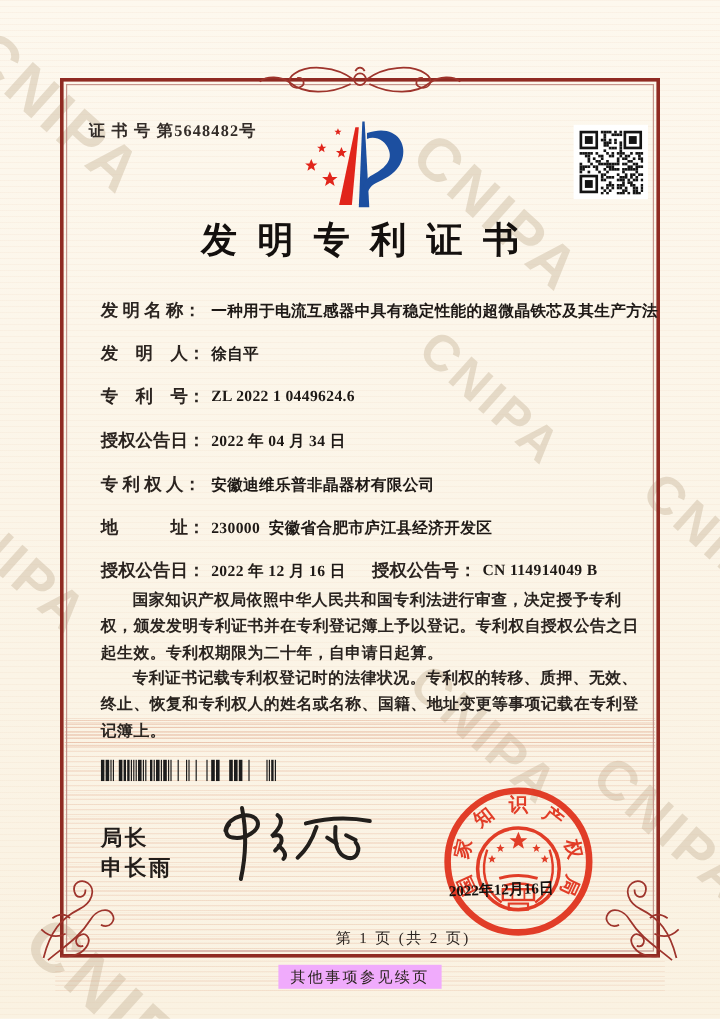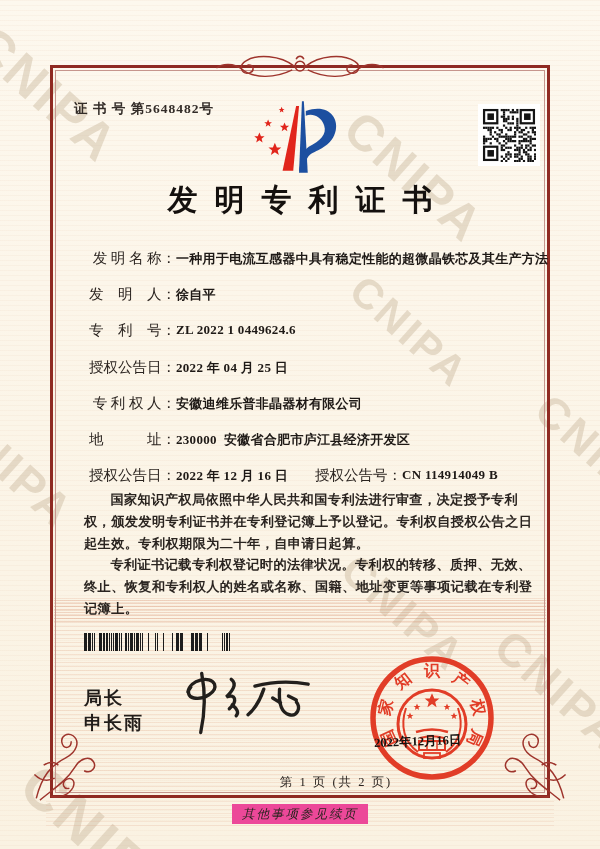--- a/index.html
+++ b/index.html
@@ -50,41 +50,41 @@
   .content{position:absolute;inset:0;z-index:4;}
   .cert-no{position:absolute;left:74px;top:100px;font-size:13.5px;font-weight:600;letter-spacing:1px;color:#332c28;}
   .qr{position:absolute;left:478px;top:104px;width:62px;height:62px;background:#fff;padding:4px;box-sizing:border-box;}
   .logo{position:absolute;left:242px;top:99px;width:116px;height:78px;}
   .title{
     position:absolute;left:50px;top:180px;width:500px;text-align:center;
     font-size:30px;font-weight:700;letter-spacing:17px;text-indent:17px;color:#14100e;
   }
   .fields{position:absolute;left:84px;top:249px;right:50px;font-size:13px;}
   .row{height:36.2px;display:flex;align-items:flex-start;}
-  .lbl{width:92px;flex:none;white-space:pre;font-size:14.5px;font-weight:400;color:#2b2420;text-align:right;}
+  .lbl{width:92px;flex:none;white-space:pre;font-size:14.5px;font-weight:700;color:#2b2420;}
   .val{white-space:pre;font-weight:600;color:#1e1916;padding-top:1px;letter-spacing:.3px;}
   .val-fixed{width:126px;flex:none;}
   .lbl2{margin-left:8px;}
   .paras{position:absolute;left:84px;top:489px;width:458px;font-size:13.2px;line-height:21.8px;letter-spacing:.4px;color:#2a2420;font-weight:700;}
   .paras p{margin:0;text-indent:2em;}
   .barcode{position:absolute;left:84px;top:633px;width:156px;height:18px;}
   .signer{position:absolute;left:84px;font-family:"Liberation Sans",sans-serif;font-weight:bold;font-size:18px;color:#221d1a;letter-spacing:2px;}
   .signer-title{top:686px;}
   .signer-name{top:711px;}
   .signature{position:absolute;left:180px;top:650px;width:138px;height:95px;}
   .seal{position:absolute;left:366px;top:652px;width:132px;height:132px;opacity:.93;}
   .seal-date{
     position:absolute;left:374px;top:733px;width:110px;font-size:12.5px;font-weight:700;
     color:#141210;transform:rotate(-2deg);white-space:pre;z-index:5;
   }
   .page-num{position:absolute;left:50px;top:774px;width:500px;text-align:center;font-size:12.5px;color:#2b2420;letter-spacing:2px;padding-left:36px;}
   .cont-note{
     position:absolute;left:0;top:806px;width:600px;text-align:center;font-size:12.5px;z-index:5;
   }
-  .cont-note span{background:#ec4899;padding:3px 10px;letter-spacing:2px;color:#2b2420;font-style:italic;}
+  .cont-note span{background:#f0abfc;padding:3px 10px;letter-spacing:2px;color:#2b2420;}
 </style>
 </head>
 <body>
 
 <div class="page-texture"></div>
 
 <div class="wm wm1">CNIPA</div>
 <div class="wm wm2">CNIPA</div>
 <div class="wm wm3">CNIPA</div>
 <div class="wm wm4">CNIPA</div>
@@ -363,21 +363,21 @@
     <div class="row">
       <span class="lbl">发　明　人：</span>
       <span class="val">徐自平</span>
     </div>
     <div class="row">
       <span class="lbl">专　利　号：</span>
       <span class="val">ZL 2022 1 0449624.6</span>
     </div>
     <div class="row">
       <span class="lbl">授权公告日：</span>
-      <span class="val">2022 年 04 月 25 日</span>
+      <span class="val">2022 年 04 月 34 日</span>
     </div>
     <div class="row">
       <span class="lbl">专 利 权 人：</span>
       <span class="val">安徽迪维乐普非晶器材有限公司</span>
     </div>
     <div class="row">
       <span class="lbl">地　　　址：</span>
       <span class="val">230000  安徽省合肥市庐江县经济开发区</span>
     </div>
     <div class="row">

